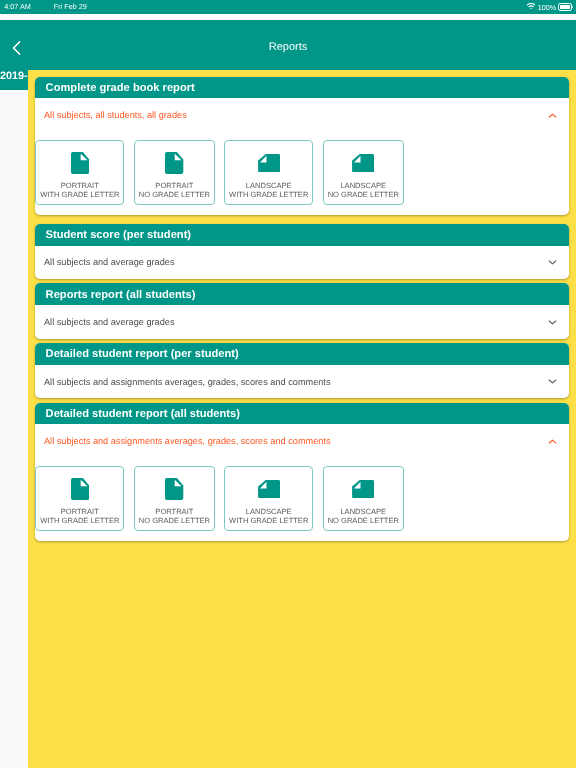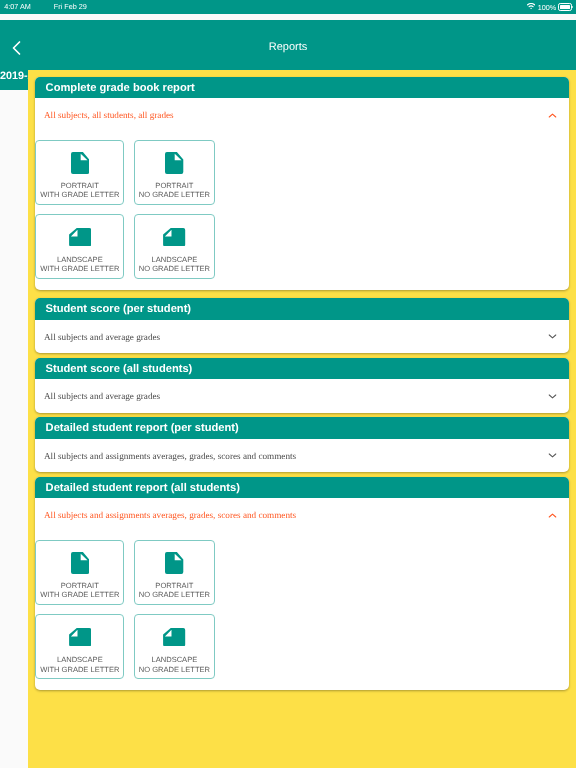--- a/index.html
+++ b/index.html
@@ -22,25 +22,25 @@
   .back{position:absolute;left:8.5px;top:19.6px;width:16px;height:16px;display:flex;align-items:center;justify-content:center;}
   .nav-title{position:absolute;left:0;right:0;top:21.2px;text-align:center;font-size:11px;font-weight:400;line-height:12px;}
   .nav-sub{position:absolute;left:0;right:0;top:50px;font-size:10.8px;font-weight:bold;line-height:12px;}
 
   
   .content{position:absolute;top:70px;left:0;right:0;bottom:0;background:#fde047;padding:6.6px 6.8px 0 7.3px;margin-left:28px;}
 
   .card{background:#fff;border-radius:5px;margin-bottom:4.2px;box-shadow:0 1px 2.5px rgba(0,0,0,.32);overflow:hidden;}
   .card-head{background:#009688;color:#fff;height:21.8px;display:flex;align-items:center;padding:0.9px 10.3px 0 10.3px;font-size:11.15px;font-weight:bold;}
   .card-row{height:33.6px;display:flex;align-items:center;padding:0 8.7px;}
-  .card-row .label{font-size:9.18px;color:#4a4a4a;font-family:Liberation Serif, serif;}
+  .card-row .label{font-size:9.18px;color:#4a4a4a;}
   .card-row.open .label{color:#ff5722;}
   .chev{margin-left:auto;width:13px;height:13px;margin-right:1.4px;display:flex;align-items:center;justify-content:center;}
 
-  .opts{padding:8.3px 0 10.4px 0;display:flex;flex-direction:column;align-items:flex-start;gap:9.3px;}
+  .opts{padding:8.3px 0 10.4px 0;display:flex;flex-direction:row;align-items:flex-end;gap:9.3px;}
   .opt-row{display:flex;gap:9.5px;}
   .opt{border:1px solid #7fcac3;border-radius:4px;height:64.8px;display:flex;flex-direction:column;align-items:center;justify-content:flex-start;background:#fff;padding:10.5px 3.9px 0 3.9px;}
   .opt .ico{margin-bottom:7.5px;line-height:0;display:flex;height:22px;align-items:center;justify-content:center;}
   .opt .t{font-size:7.55px;color:#5a5a5a;text-align:center;line-height:9.1px;}
 </style>
 </head>
 <body>
 
 <div class="app">
   <div class="statusbar">
@@ -135,21 +135,21 @@
           <span class="label">All subjects and average grades</span>
           <span class="chev">
             <svg width="13" height="13" viewBox="0 0 24 24">
               <path fill="none" stroke="#5a5a5a" stroke-width="2.0" stroke-linecap="round" stroke-linejoin="round" d="M6.0 9.2 L12 14.6 L18.0 9.2"></path>
             </svg>
           </span>
         </div>
       </div>
       <div class="card">
         <div class="card-head">
-          <span>Student score (all students)</span>
+          <span>Reports report (all students)</span>
         </div>
         <div class="card-row">
           <span class="label">All subjects and average grades</span>
           <span class="chev">
             <svg width="13" height="13" viewBox="0 0 24 24">
               <path fill="none" stroke="#5a5a5a" stroke-width="2.0" stroke-linecap="round" stroke-linejoin="round" d="M6.0 9.2 L12 14.6 L18.0 9.2"></path>
             </svg>
           </span>
         </div>
       </div>

